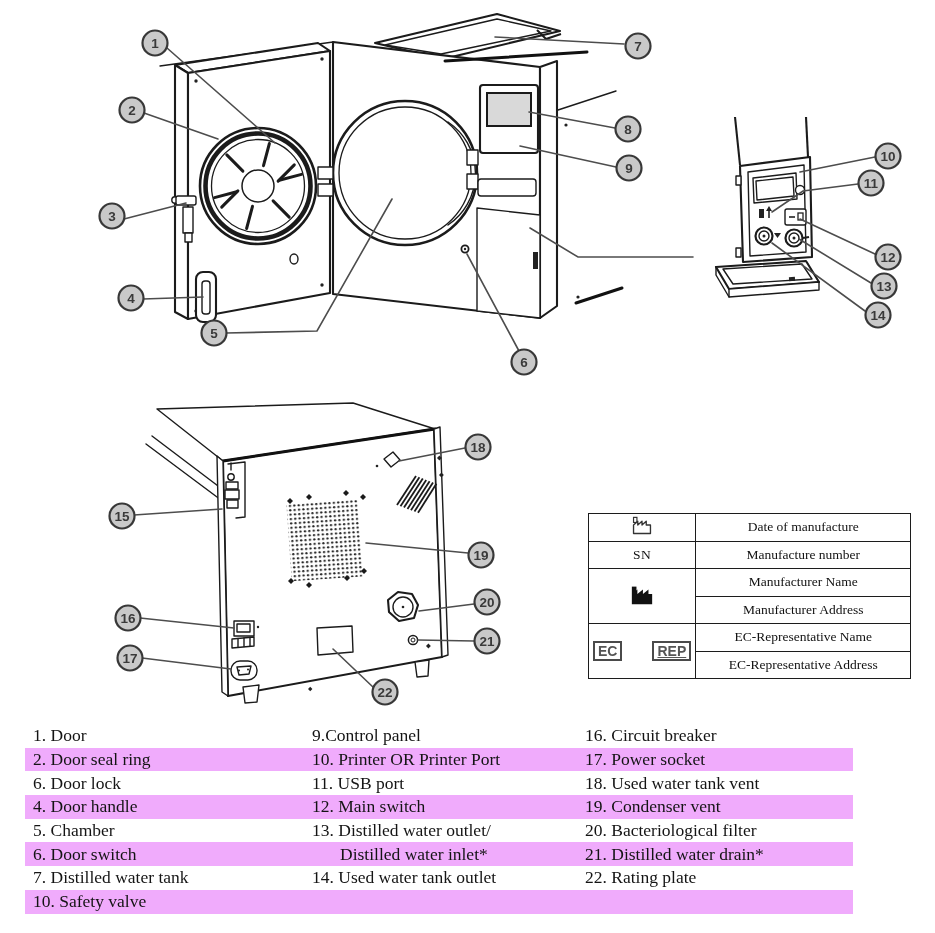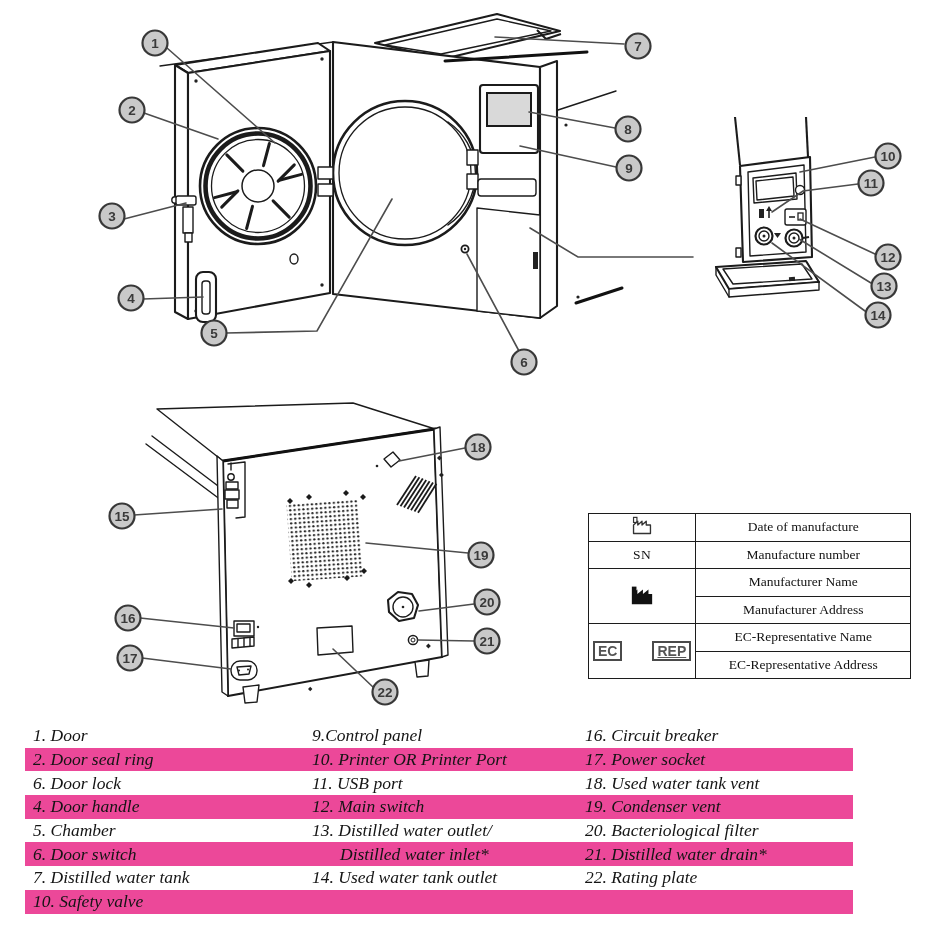--- a/index.html
+++ b/index.html
@@ -21,22 +21,22 @@
   .sym-table td.symc{width:76px;}
   .sym-table td.lblc{width:206px;}
   .sn-text{font-size:17px;letter-spacing:.5px;color:#222;margin-top:45px;}
   .ecrep{display:inline-flex;align-items:flex-end;gap:32px;}
   .ecrep span{display:inline-block;border:2px solid #4a4a4a;padding:0 3px;line-height:16px;
               font-family:"Liberation Sans",sans-serif;font-weight:bold;font-size:14px;color:#555;}
   .ecrep span + span{margin-left:-2px;text-decoration:underline;}
   
   .legend{position:absolute;left:25px;top:724px;width:828px;}
   .legend-row{display:grid;grid-template-columns:279px 273px 1fr;height:23.7px;align-items:center;}
-  .legend-row.stripe{background:#ec4899;}
-  .legend-cell{padding-left:8px;font-size:17.5px;white-space:nowrap;color:#141414;font-style:italic;}
+  .legend-row.stripe{background:#f0abfc;}
+  .legend-cell{padding-left:8px;font-size:17.5px;white-space:nowrap;color:#141414;}
   .legend-cell.cont{padding-left:36px;}
 </style>
 </head>
 <body>
 
 <div class="page">
 
 <svg class="art" width="935" height="933" viewBox="0 0 935 933">
   <defs>
     <pattern id="dots" width="4.4" height="4.4" patternUnits="userSpaceOnUse">

